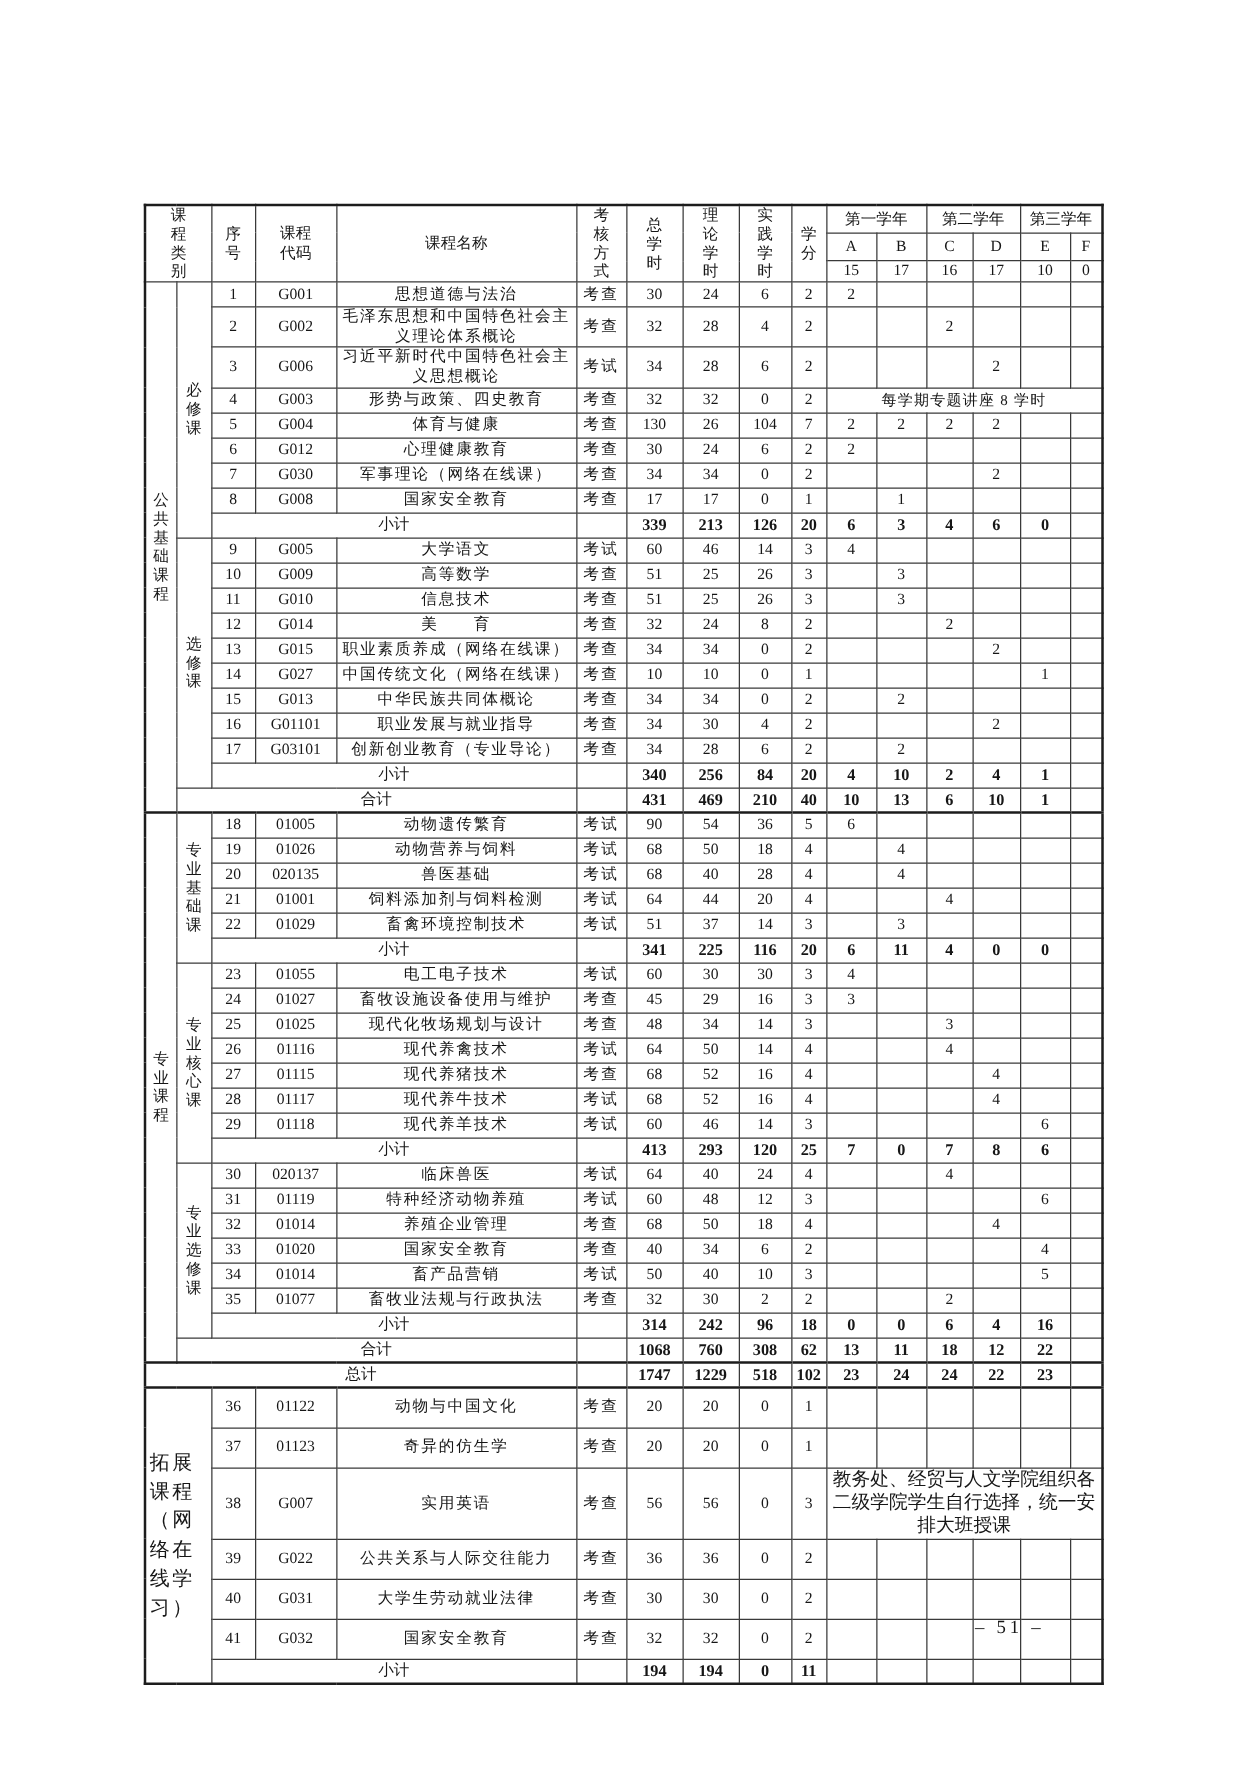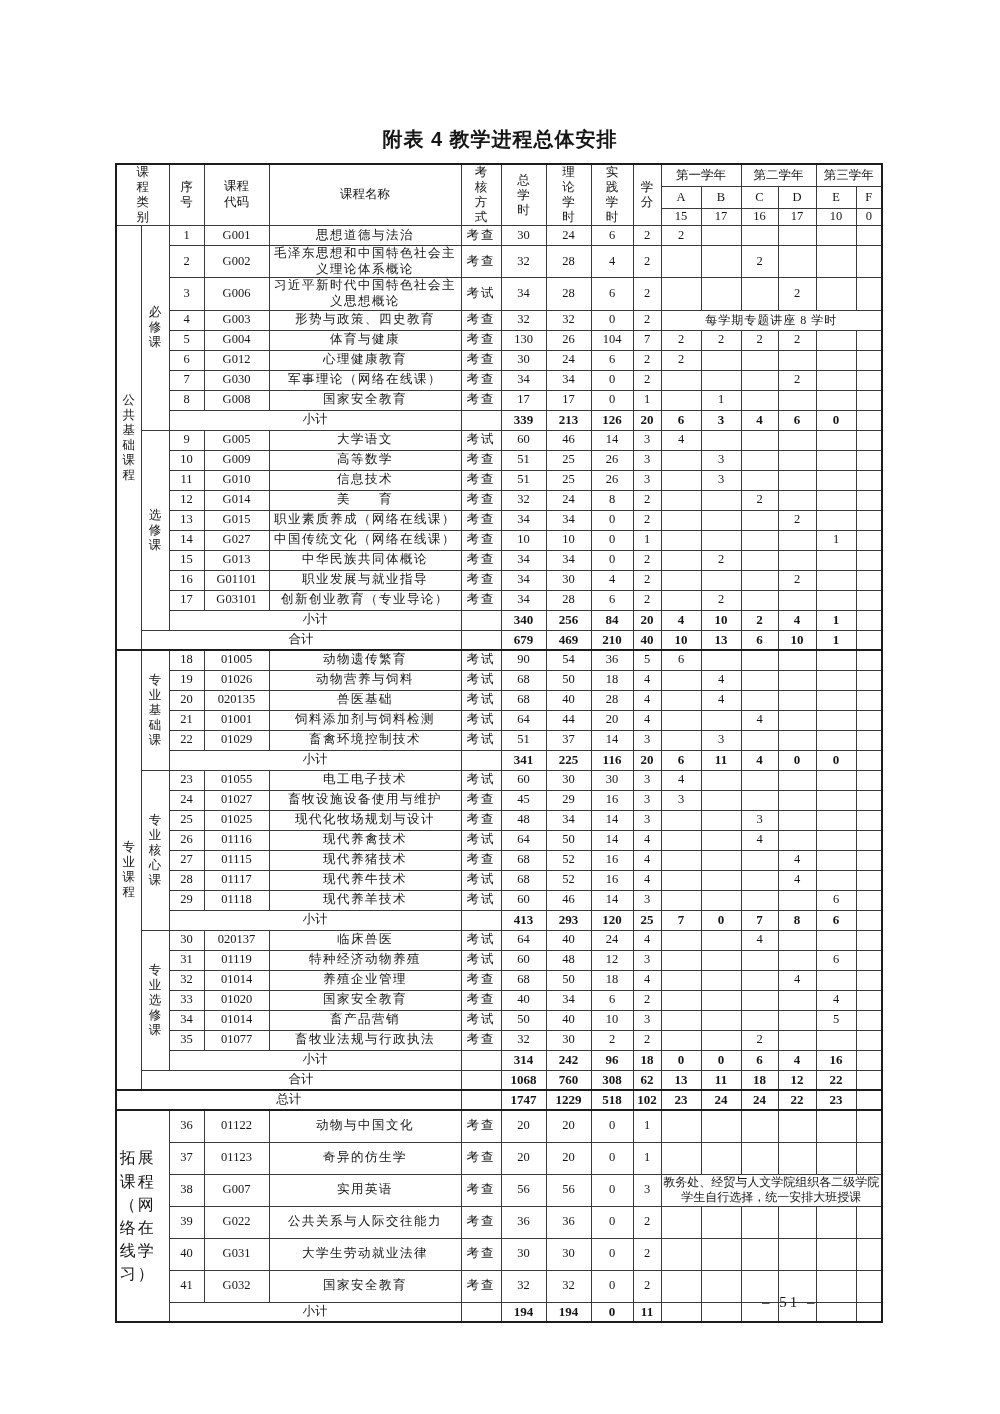--- a/index.html
+++ b/index.html
@@ -25,31 +25,30 @@
   tbody tr { height:20px; }
   tbody tr.tall { height:32px; }
   tbody tr.major td { border-top:2px solid #1c1c1c; }
   .vtext { width:1.1em; margin:0 auto; word-break:break-all; line-height:1.2; }
   .vtext2 { width:2.2em; margin:0 auto; word-break:break-all; line-height:1.25; }
   .hwrap { width:46px; margin:0 auto; word-break:break-all; line-height:1.45; letter-spacing:2px; text-align:left; font-size:16px; }
   td.name { letter-spacing:1.5px; }
   td.assess { letter-spacing:2px; }
   td.sumnum { font-weight:bold; font-size:13px; }
   td.spannote { letter-spacing:1px; font-size:12px; }
-  td.deptnote { font-size:12px; line-height:1.25; letter-spacing:0; padding:0 1px; }
+  td.deptnote { font-size:15px; line-height:1.25; letter-spacing:0; padding:0 1px; }
   .pageno {
-    position:absolute; top:1294px; left:762px; font-size:15px; letter-spacing:3px;
+    position:absolute; top:1294px; left:780px; font-size:15px; letter-spacing:3px;
     font-family:"Liberation Serif","DejaVu Serif",serif;
   }
 </style>
 </head>
 <body>
 
 <div class="page">
-  <h1 class="doc-title">附表 4 教学进程总体安排</h1>
 
   <table class="sched">
     <colgroup>
       <col style="width:25px">
         <col style="width:28px">
         <col style="width:35px">
         <col style="width:65px">
       <col style="width:192px">
         <col style="width:40px">
         <col style="width:45px">
@@ -412,21 +411,21 @@
           <td class="sumnum">4</td>
           <td class="sumnum">10</td>
           <td class="sumnum">2</td>
           <td class="sumnum">4</td>
           <td class="sumnum">1</td>
           <td class="sumnum"></td>
         </tr>
         <tr>
           <td colspan="4">合计</td>
           <td></td>
-          <td class="sumnum">679</td>
+          <td class="sumnum">431</td>
           <td class="sumnum">469</td>
           <td class="sumnum">210</td>
           <td class="sumnum">40</td>
           <td class="sumnum">10</td>
           <td class="sumnum">13</td>
           <td class="sumnum">6</td>
           <td class="sumnum">10</td>
           <td class="sumnum">1</td>
           <td class="sumnum"></td>
         </tr>

